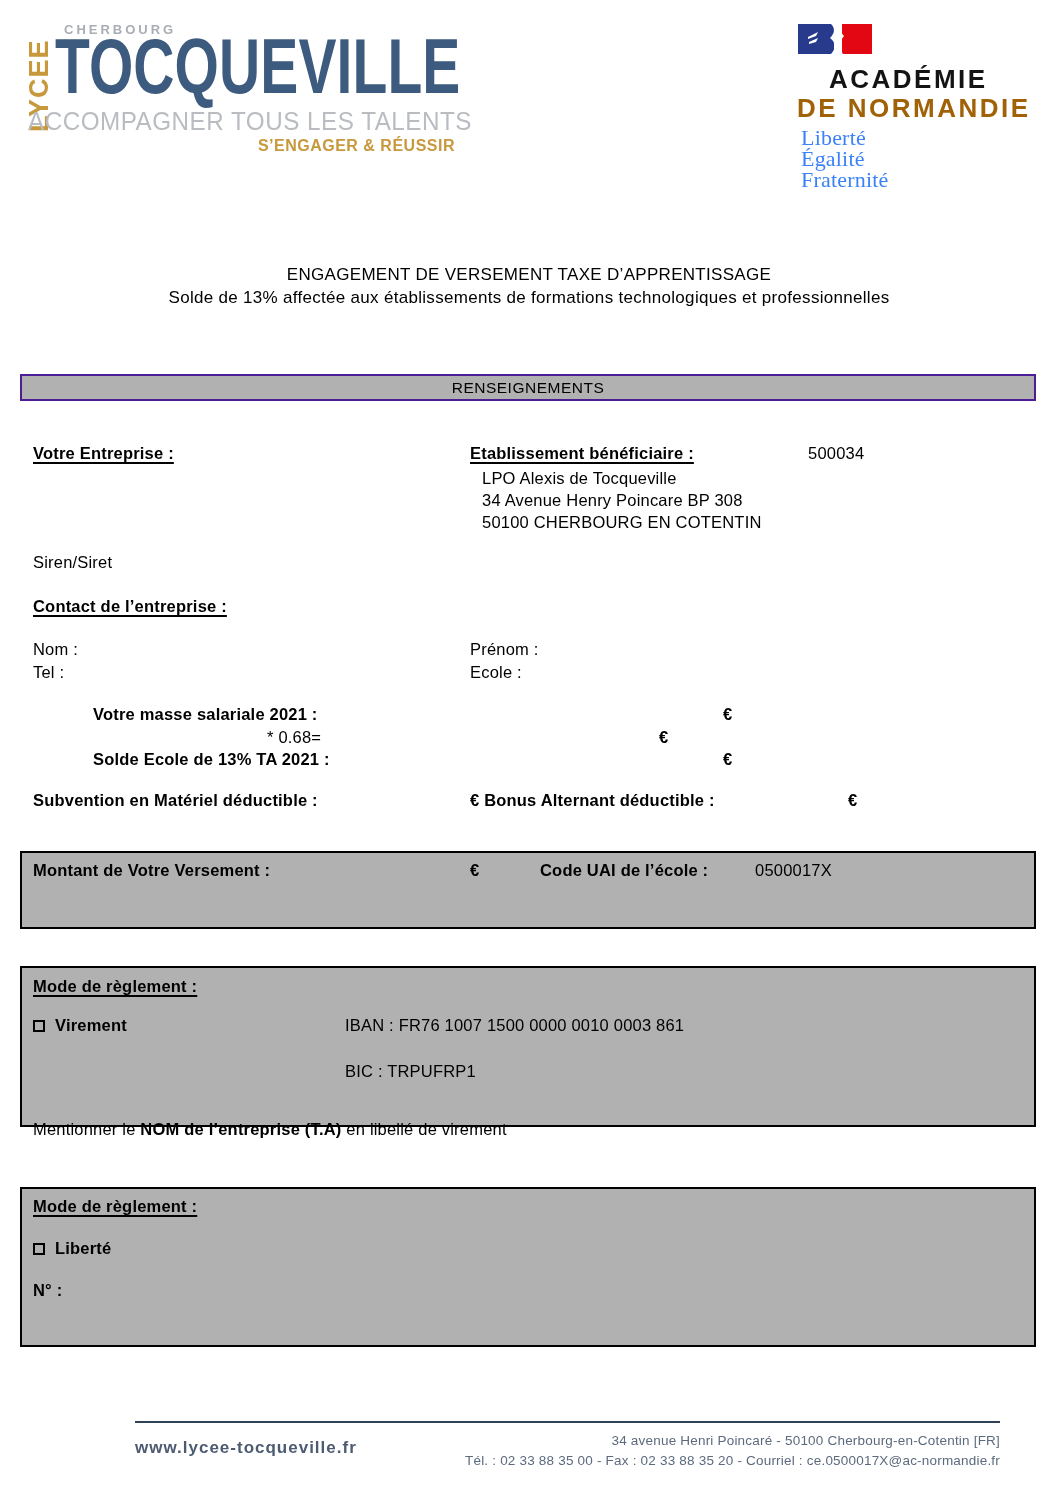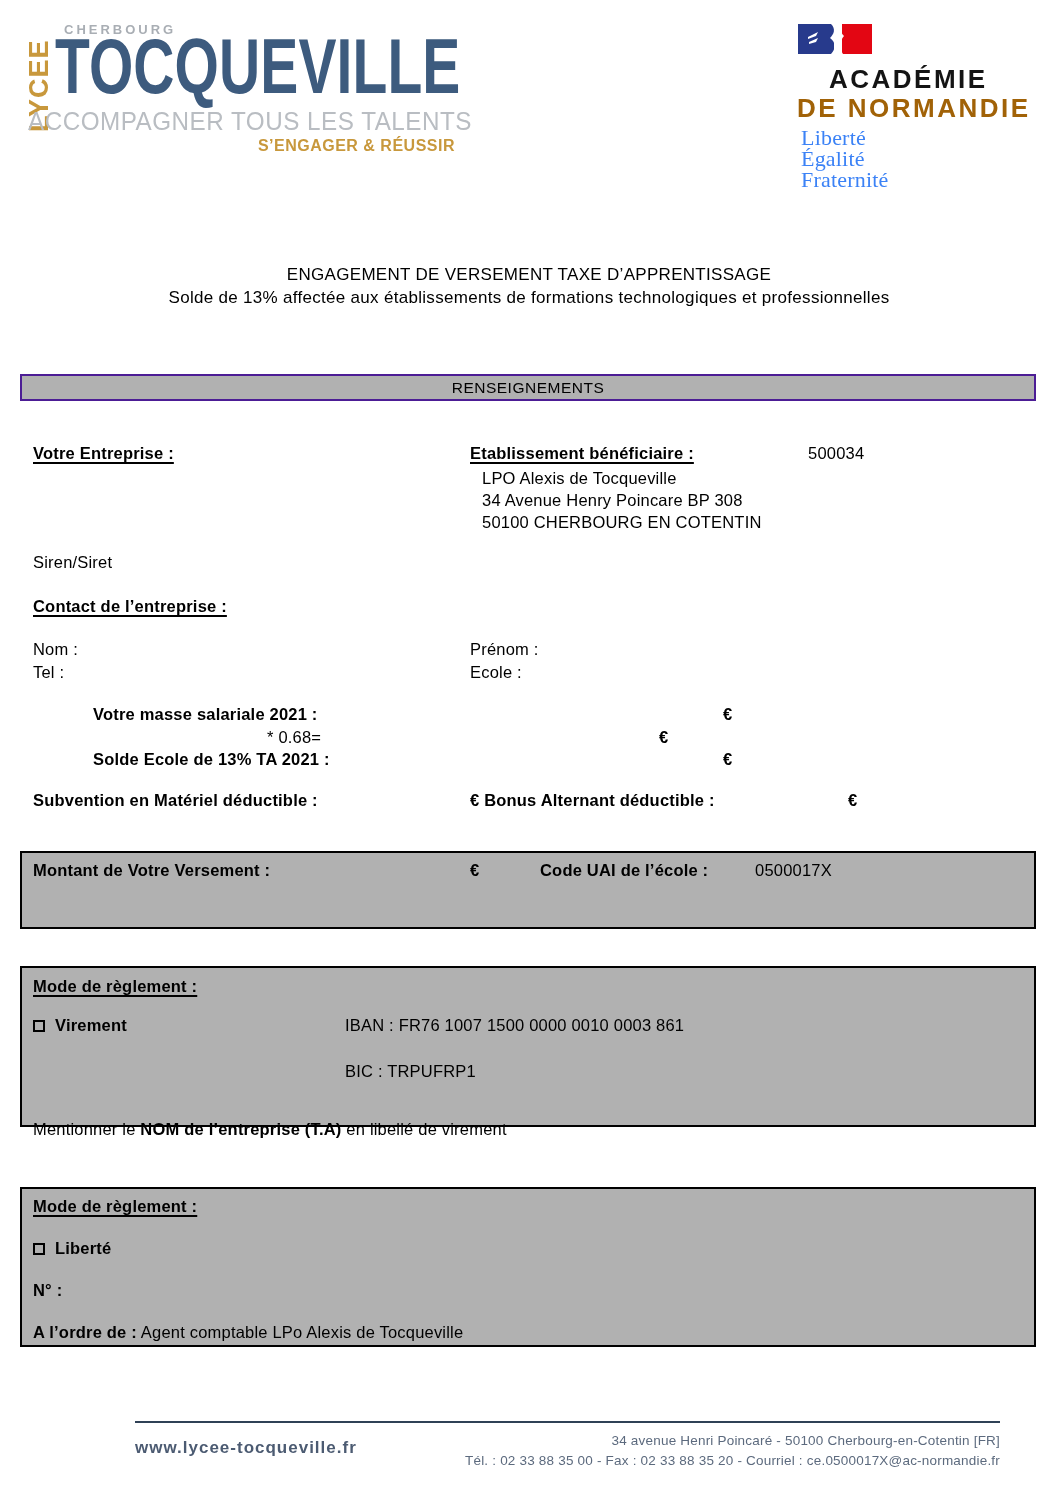--- a/index.html
+++ b/index.html
@@ -134,24 +134,20 @@
   <div class="abs" style="left:33px; top:1104px;margin-top:16px;">
     <span>Mentionner le </span><span class="b">NOM de l’entreprise (T.A)</span><span> en libellé de virement</span>
   </div>
 
   <div class="abs graybox box-cheque"></div>
   <div class="abs b u" style="left:33px; top:1197px;">Mode de règlement :</div>
   <div class="abs" style="left:33px; top:1239px;">
     <span class="checkbox"></span><span class="b">Liberté</span>
   </div>
   <div class="abs b" style="left:33px; top:1281px;">N° :</div>
-  <div class="abs" style="left:33px; top:1323px;">
-    <span class="b">A l’ordre de :</span>
-    <span>Agent comptable LPo Alexis de Tocqueville</span>
-  </div>
 
   <div class="abs foot-line"></div>
   <div class="abs foot-site">www.lycee-tocqueville.fr</div>
   <div class="abs foot-right">
     <div>34 avenue Henri Poincaré - 50100 Cherbourg-en-Cotentin [FR]</div>
     <div>Tél. : 02 33 88 35 00 - Fax : 02 33 88 35 20 - Courriel : ce.0500017X@ac-normandie.fr</div>
   </div>
 
 </div>
 

